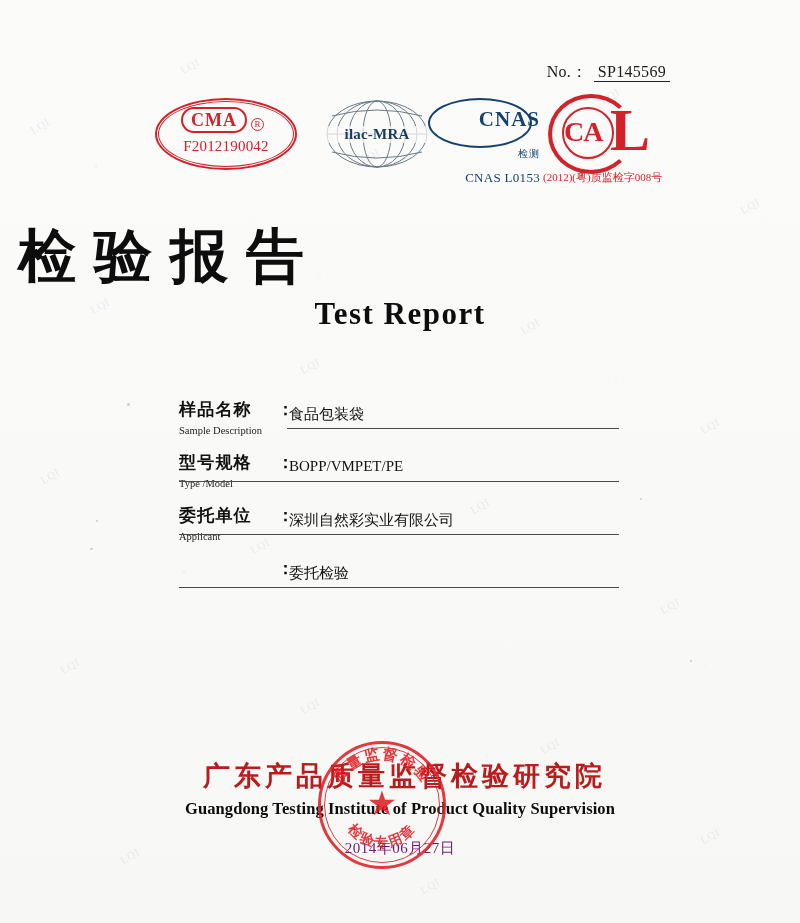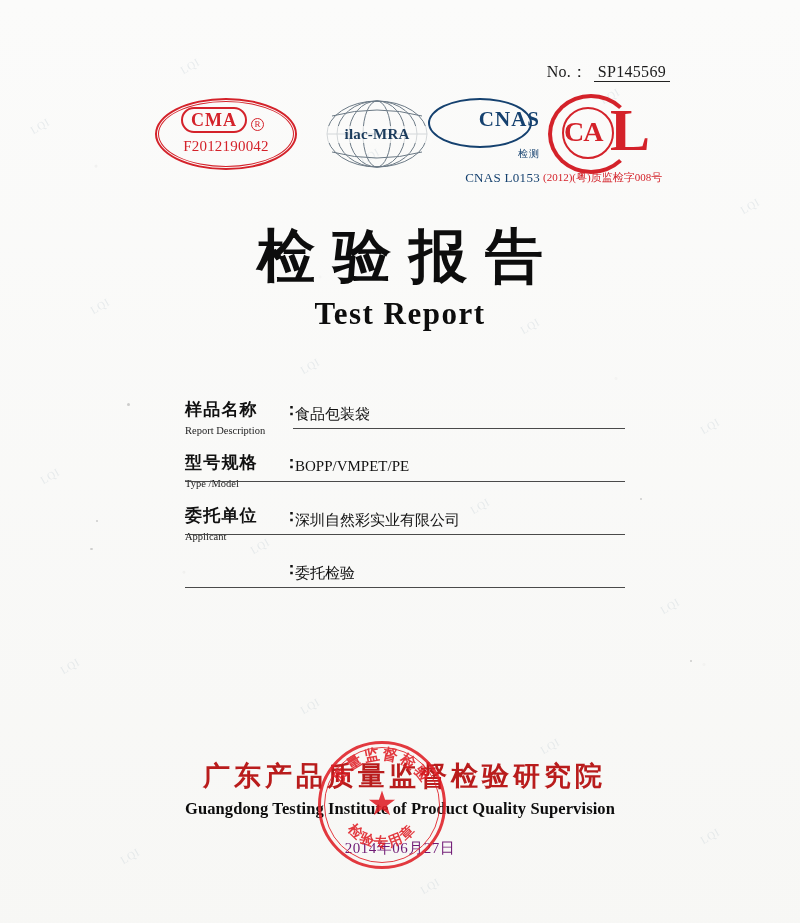--- a/index.html
+++ b/index.html
@@ -252,21 +252,21 @@
     white-space: nowrap;
     letter-spacing: 0px;
   }
 
   
   .title-cn {
     position: absolute;
     top: 218px;
     left: 0;
     width: 100%;
-    text-align: center;
+    text-align: left;
     font-family: "Liberation Serif", serif;
     font-weight: bold;
     font-size: 58px;
     letter-spacing: 18px;
     text-indent: 18px;
     color: #0d0d0d;
   }
   .title-en {
     position: absolute;
     top: 296px;
@@ -276,21 +276,21 @@
     font-family: "Liberation Serif", serif;
     font-weight: bold;
     font-size: 31px;
     letter-spacing: 1.5px;
     color: #0d0d0d;
   }
 
   
   .fields {
     position: absolute;
-    left: 185px;
+    left: 179px;
     top: 398px;
     width: 440px;
   }
   .field {
     position: relative;
     height: 53px;
   }
   .field .labels {
     position: absolute;
     left: 0;
@@ -501,21 +501,21 @@
   </div>
 
   <div class="title-cn">检验报告</div>
   <div class="title-en">Test Report</div>
 
   <div class="fields">
 
     <div class="field">
       <div class="labels">
         <div class="lab-cn">样品名称</div>
-        <div class="lab-en">Report Description</div>
+        <div class="lab-en">Sample Description</div>
       </div>
       <div class="colon">：</div>
       <div class="value">食品包装袋</div>
       <div class="rule"></div>
     </div>
 
     <div class="field">
       <div class="labels">
         <div class="lab-cn">型号规格</div>
         <div class="lab-en">Type /Model</div>

